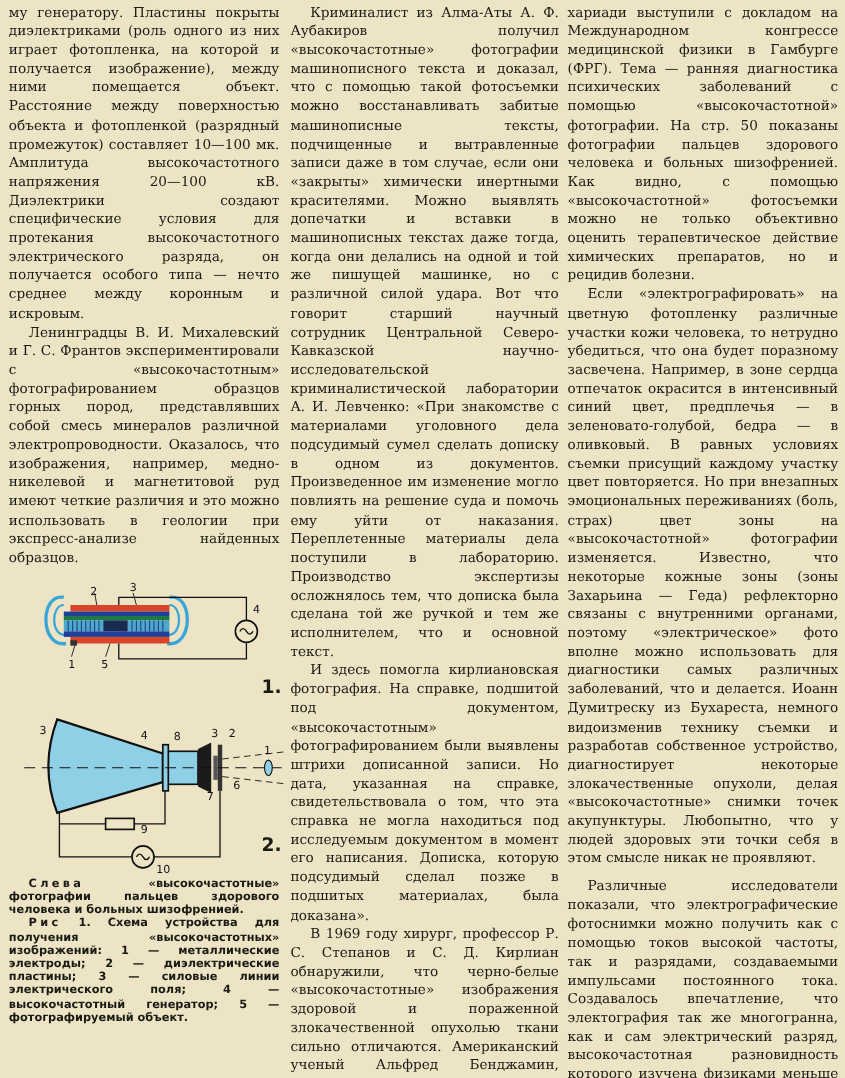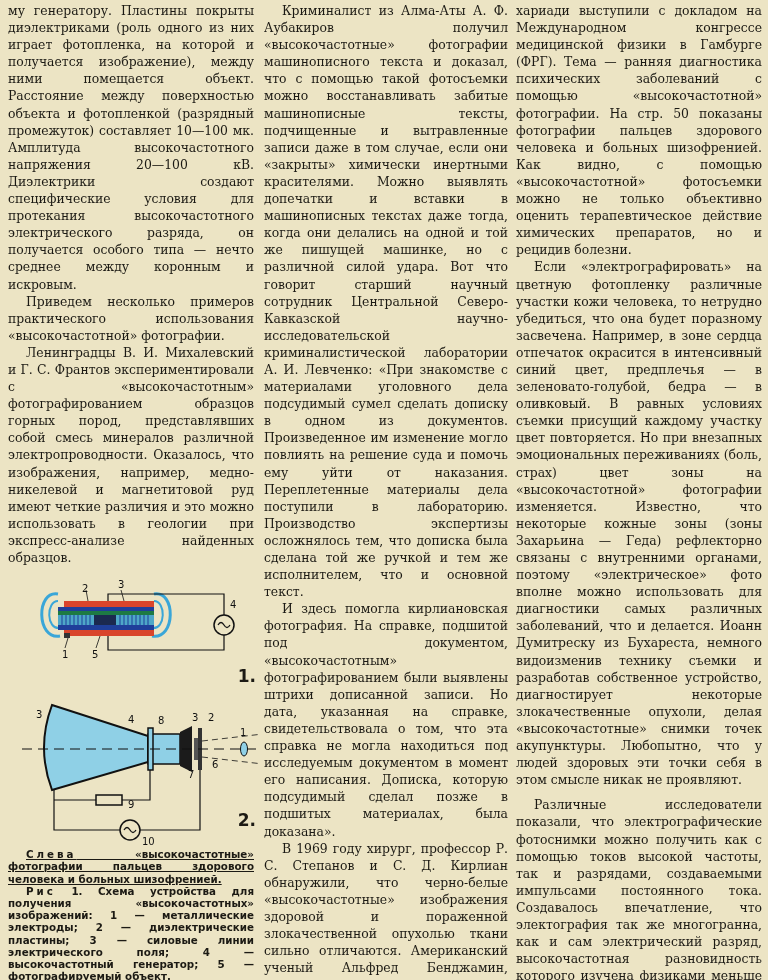--- a/index.html
+++ b/index.html
@@ -23,32 +23,31 @@
   .col-3 p.gap { margin-top:8px; }
   .figure { position:relative; width:250px; height:280px; margin-top:2px; }
   .figure svg { position:absolute; left:0; top:0; }
   .fig-num { position:absolute; font-family:"DejaVu Sans", sans-serif; font-weight:bold; font-size:17px; }
   .caption {
     font-family:"DejaVu Sans", sans-serif; font-weight:bold;
     font-size:10.3px; line-height:12.2px; text-align:justify;
     margin:0;
   }
   .caption .sp { letter-spacing:3px; }
-  .cap1 { margin-top:14px;text-decoration:underline; }
+  .cap1 { margin-top:14px; }
   .cap2 { margin-top:30px; text-indent:14px; }
   .lbl { font-family:"DejaVu Sans", sans-serif; font-size:10px; fill:#111; }
 </style>
 </head>
 <body>
 
 <div class="page">
 
   <div class="col col-1">
     <p class="noindent">му генератору. Пластины покрыты диэлектриками (роль одного из них играет фотопленка, на которой и получается изображение), между ними помещается объект. Расстояние между поверхностью объекта и фотопленкой (разрядный промежуток) составляет 10—100 мк. Амплитуда высокочастотного напряжения 20—100 кВ. Диэлектрики создают специфические условия для протекания высокочастотного электрического разряда, он получается особого типа — нечто среднее между коронным и искровым.</p>
-    <p>Приведем несколько примеров практического использования «высокочастотной» фотографии.</p>
     <p>Ленинградцы В. И. Михалевский и Г. С. Франтов экспериментировали с «высокочастотным» фотографированием образцов горных пород, представлявших собой смесь минералов различной электропроводности. Оказалось, что изображения, например, медно-никелевой и магнетитовой руд имеют четкие различия и это можно использовать в геологии при экспресс-анализе найденных образцов.</p>
 
     <div class="figure">
       <svg width="250" height="280" viewBox="0 0 250 280">
 
         <g>
 
           <path d="M50 26 C28 22 28 72 52 68" fill="none" stroke="#3aa6d8" stroke-width="3"></path>
           <path d="M50 33 C38 33 38 62 52 60" fill="none" stroke="#3aa6d8" stroke-width="2"></path>
           <path d="M146 26 C168 22 168 72 144 68" fill="none" stroke="#3aa6d8" stroke-width="3"></path>

